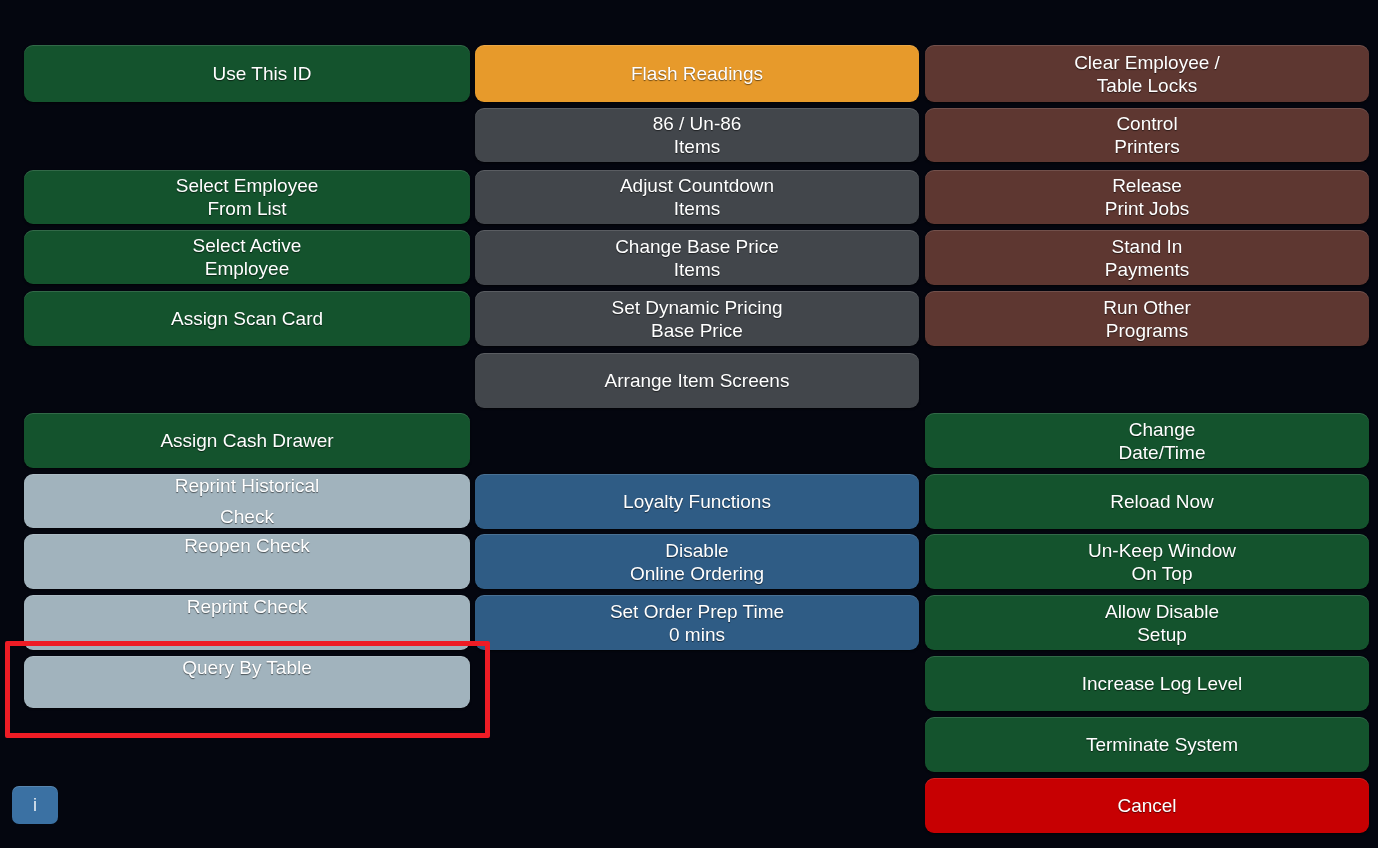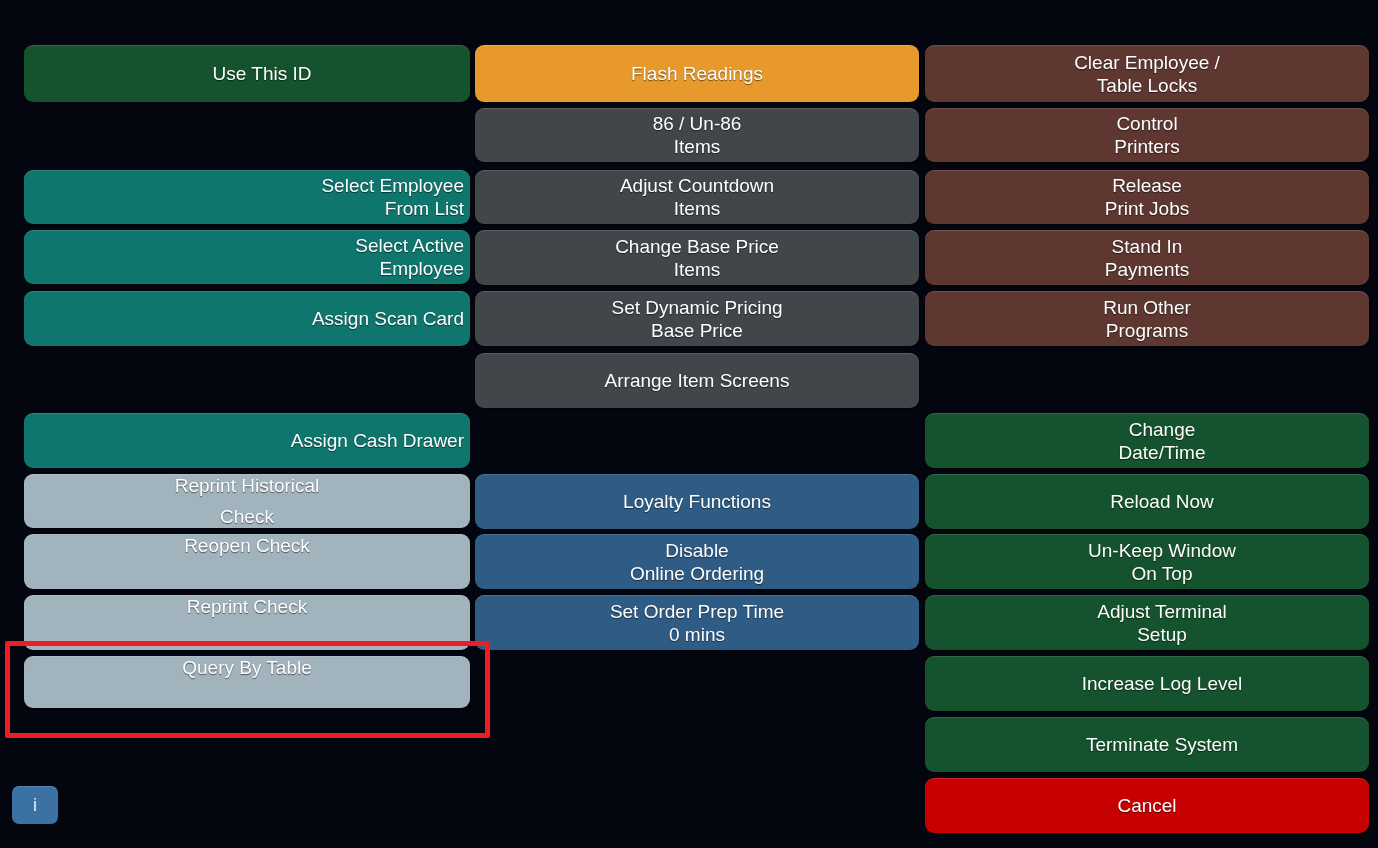--- a/index.html
+++ b/index.html
@@ -74,21 +74,21 @@
     user-select: none;
     box-shadow: inset 0 1px 0 rgba(255,255,255,0.13),
                 0 1px 2px rgba(0,0,0,0.55);
     text-shadow: 0 1px 1px rgba(0,0,0,0.55);
     overflow: hidden;
     padding: 0 6px;
   }
   .btn .l2 { display: block; }
 
   .c-teal   { background: #14532d; padding-left: 36px; }
-  .c-green  { background: #0f766e; align-items: flex-end; }
+  .c-green  { background: #14532d; }
   .c-gray   { background: #a1b3bd; justify-content: space-between; }
   .c-dark   { background: #42464b; }
   .c-blue   { background: #2f5c85; }
   .c-brown  { background: #5e3731; }
   .c-orange { background: #e79a2b; }
   .c-red    { background: #c70002; }
 
   
   .info-btn {
     position: absolute;
@@ -220,21 +220,21 @@
           <span class="l2">Date/Time</span>
         </div>
         <div class="btn c-teal" style="left: 925px; top: 444px; width: 444px; height: 55px;">
           <span>Reload Now</span>
         </div>
         <div class="btn c-teal" style="left: 925px; top: 504px; width: 444px; height: 55px; text-align: right;">
           <span>Un-Keep Window</span>
           <span class="l2">On Top</span>
         </div>
         <div class="btn c-teal" style="left: 925px; top: 565px; width: 444px; height: 55px;">
-          <span>Adjust Terminal</span>
+          <span>Allow Disable</span>
           <span class="l2">Setup</span>
         </div>
         <div class="btn c-teal" style="left: 925px; top: 626px; width: 444px; height: 55px;">
           <span>Increase Log Level</span>
         </div>
         <div class="btn c-teal" style="left: 925px; top: 687px; width: 444px; height: 55px;">
           <span>Terminate System</span>
         </div>
         <div class="btn c-red" style="left: 925px; top: 748px; width: 444px; height: 55px;">
           <span>Cancel</span>

